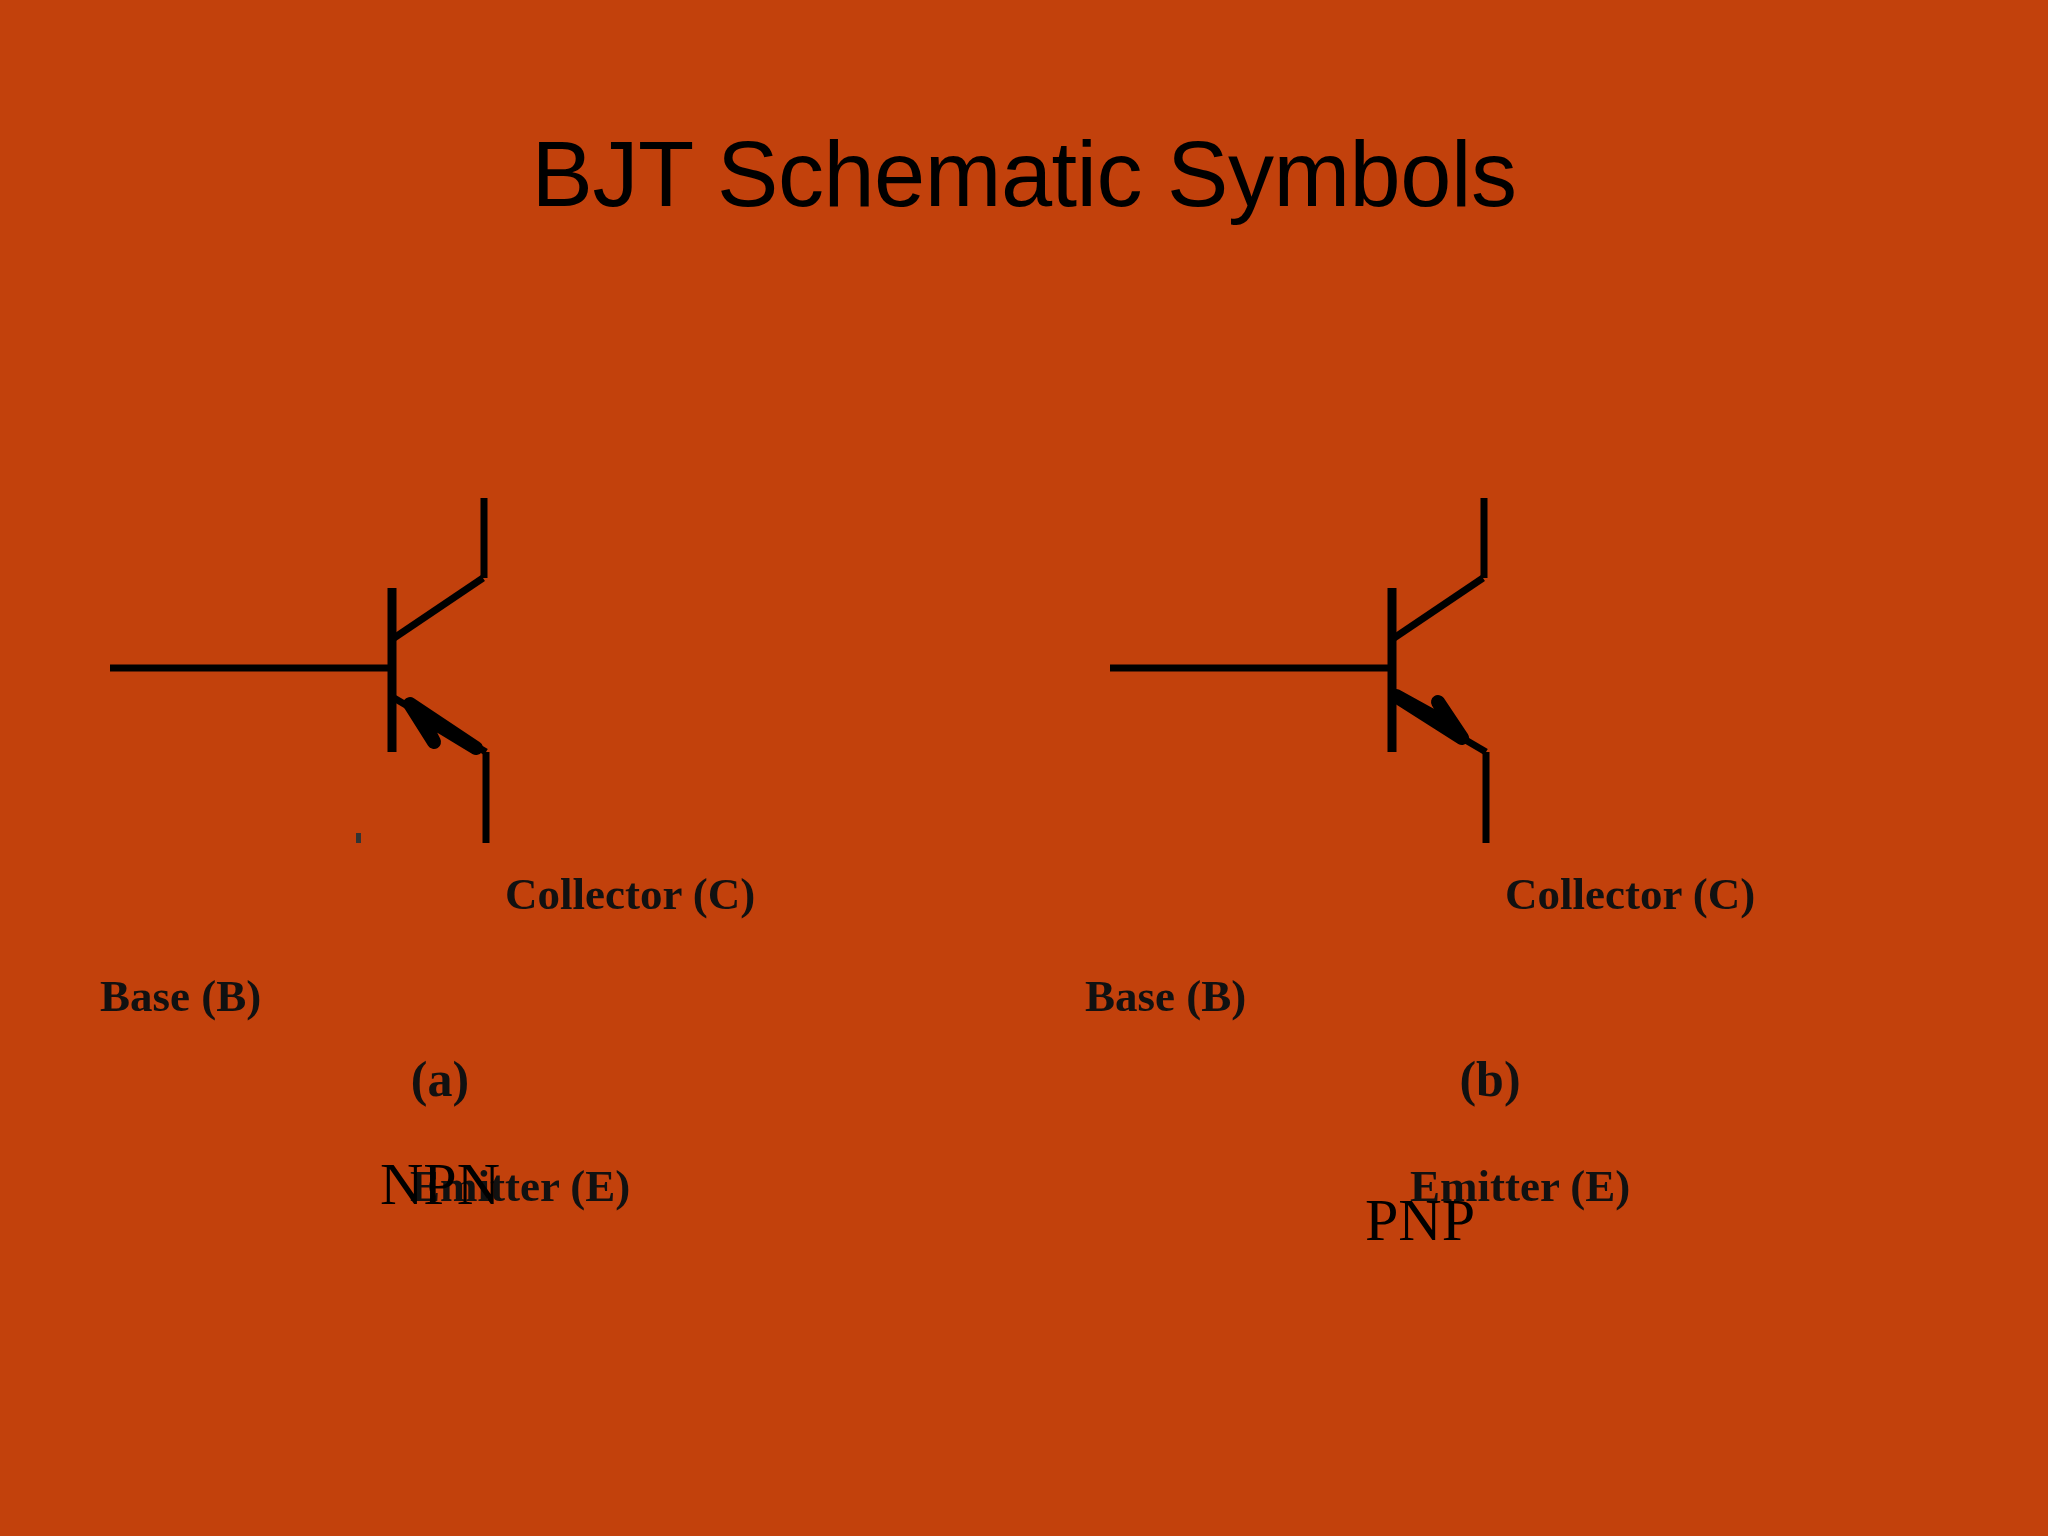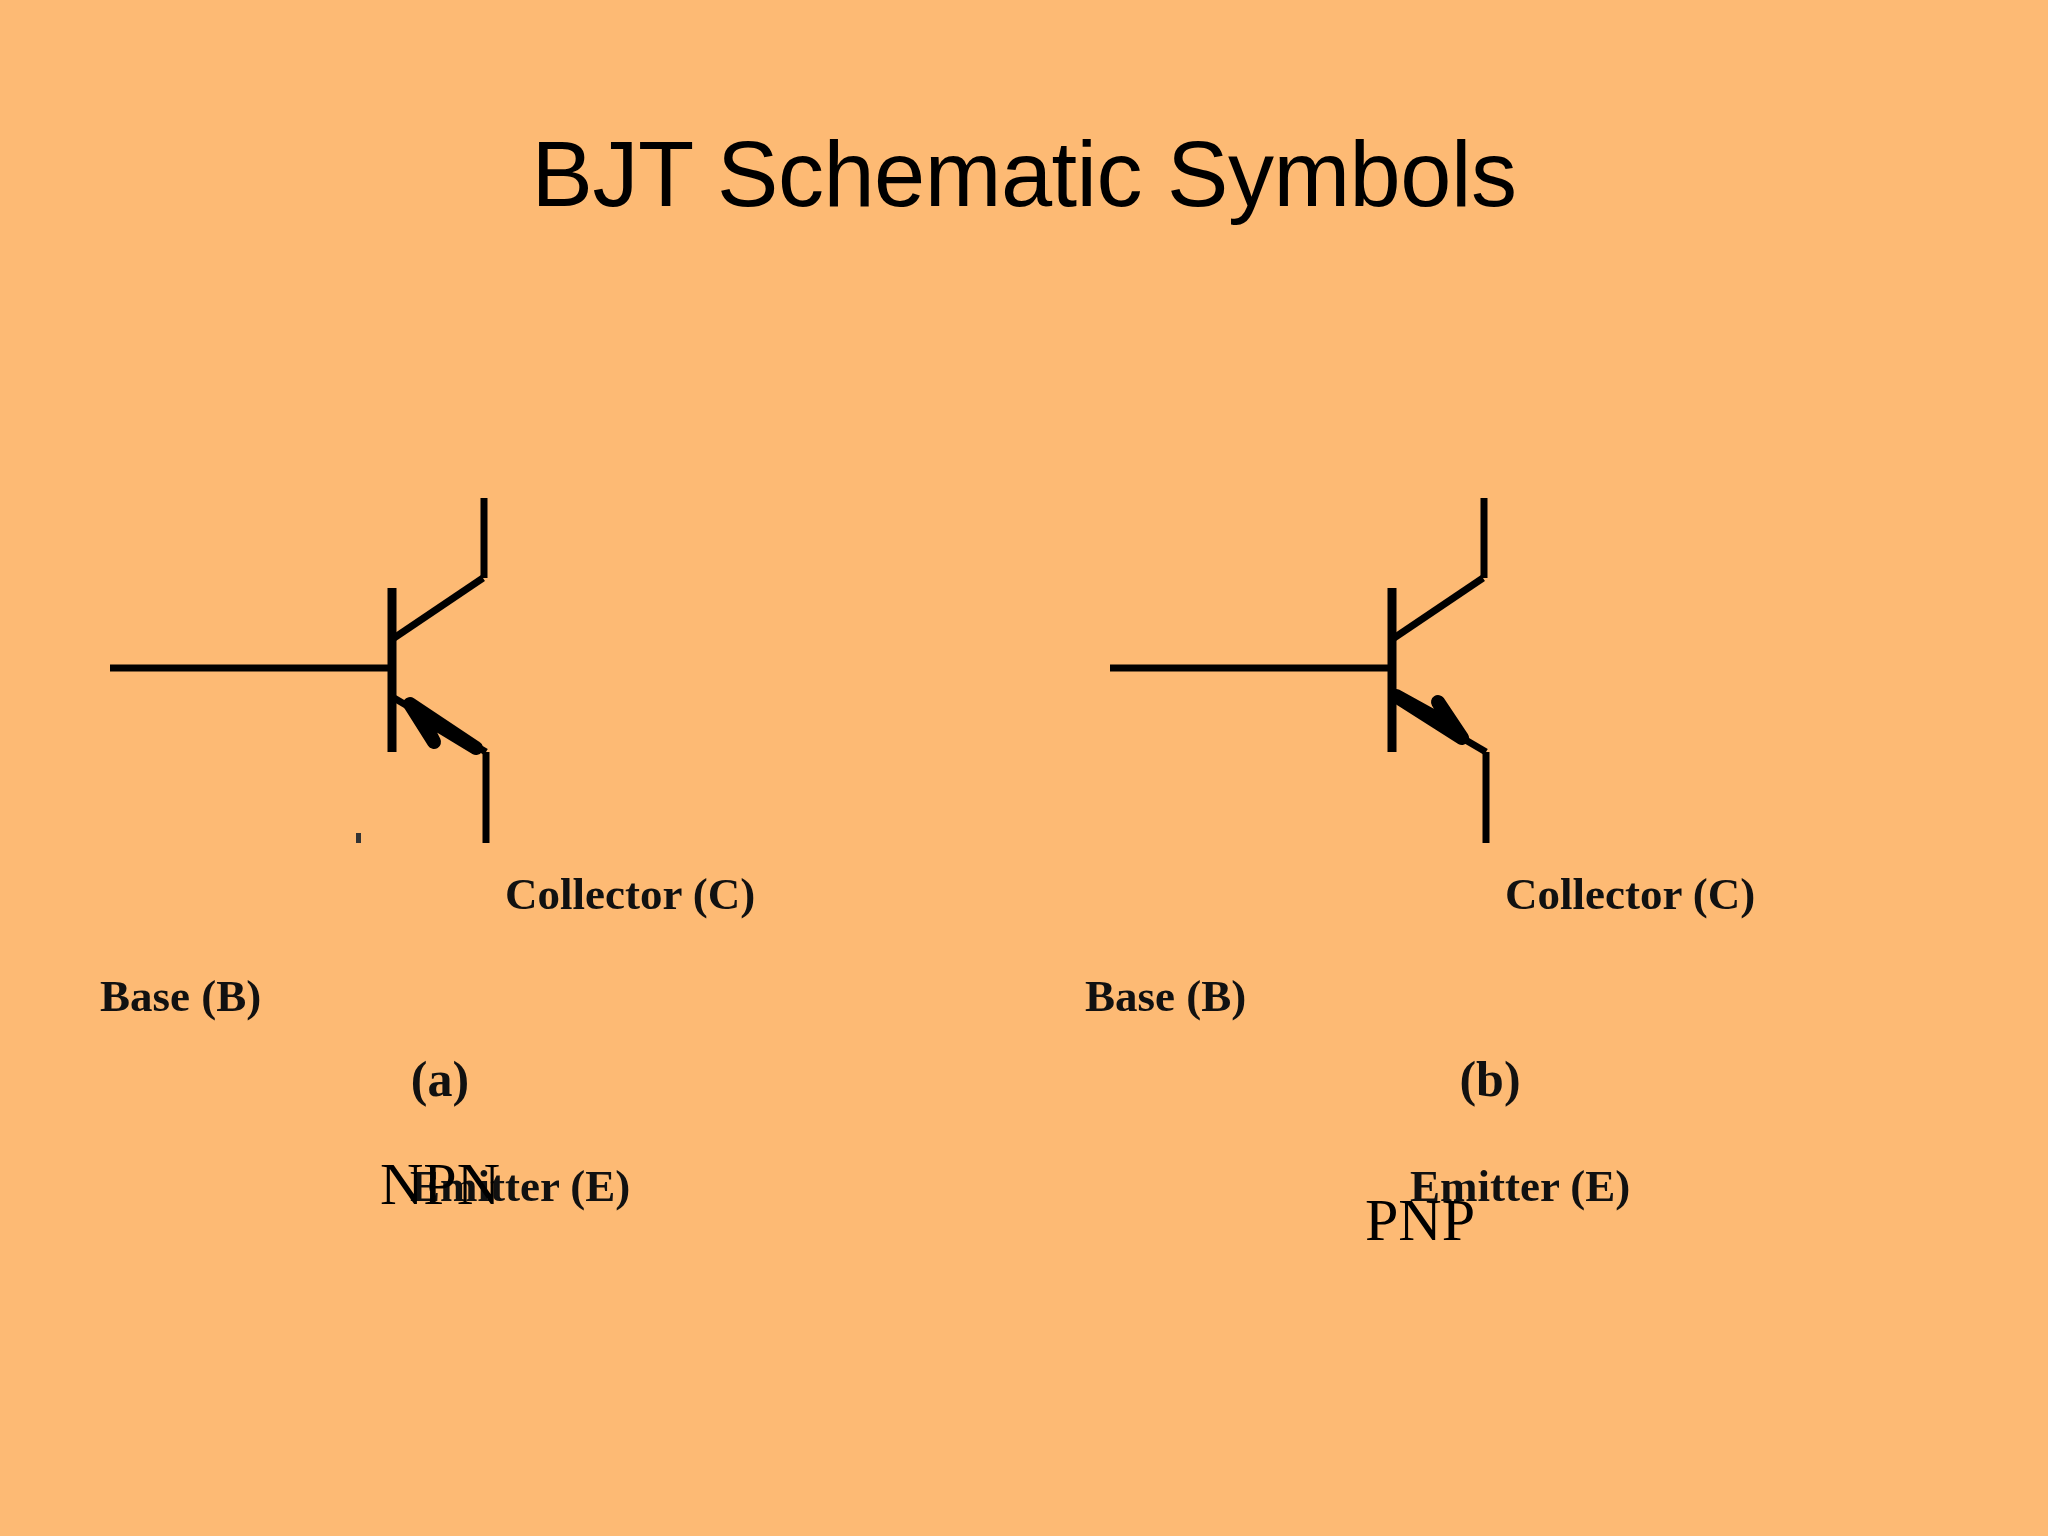--- a/index.html
+++ b/index.html
@@ -5,21 +5,21 @@
 <style>
   html, body {
     margin: 0;
     padding: 0;
     background: #ffffff;
   }
   #slide {
     position: relative;
     width: 2048px;
     height: 1536px;
-    background: #fdba74;
+    background: #c2410c;
     overflow: hidden;
     font-family: "Liberation Sans", "DejaVu Sans", sans-serif;
     text-decoration: underline;
   }
 
   
   #slide-title {
     position: absolute;
     left: 0;
     top: 128px;

